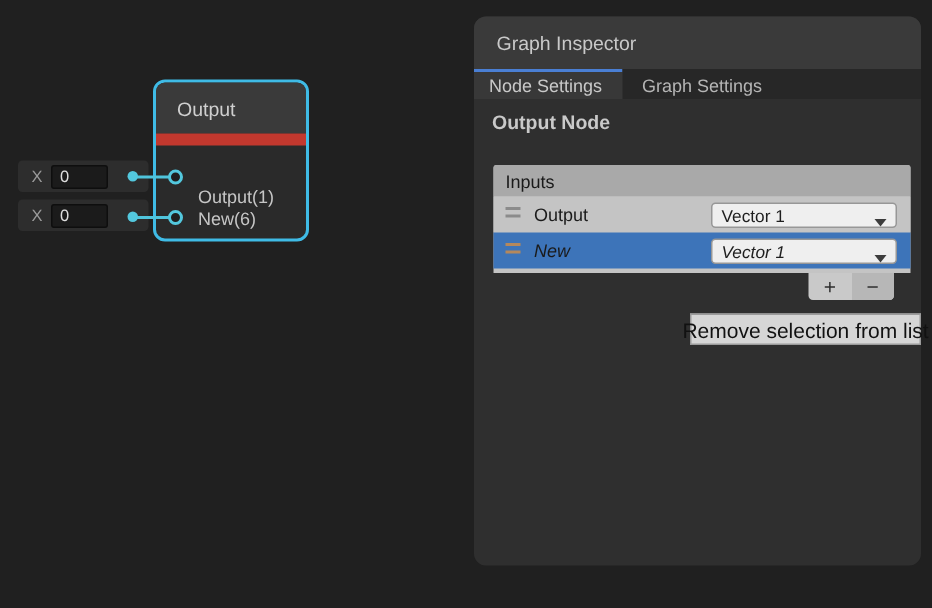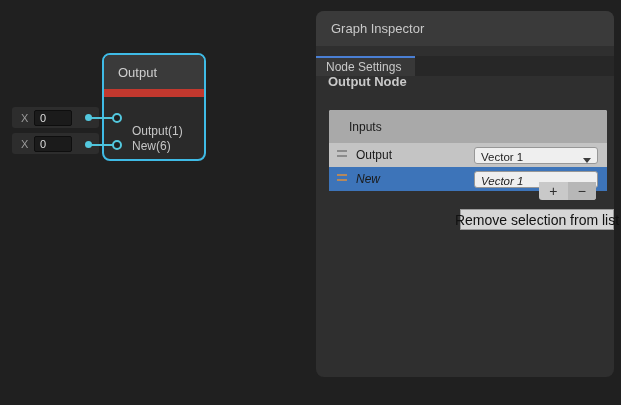--- a/index.html
+++ b/index.html
@@ -67,43 +67,43 @@
   .inspector {
     position:absolute; left:275px; top:11px; width:298px; height:366px;
     background:#2f2f2f; border-radius:8px;margin-left:41px;
   }
   .insp-title-bar {
     height:35px; background:#3a3a3a; border-radius:8px 8px 0 0;
     color:#c9c9c9; font-size:13px;
     display:flex; align-items:center; padding-left:15px;
   }
   .tab-row {
-    position:absolute; left:0; top:45px; width:100%; height:20px;
+    position:absolute; left:0; top:35px; width:100%; height:20px;
     background:#272727; display:flex;
   }
   .tab { font-size:12px; display:flex; align-items:center; }
   .tab-active {
     width:99px; background:#383838; color:#c9c9c9;
     border-top:2px solid #4a7fd4; padding-left:10px;
   }
   .tab-inactive { color:#b5b5b5; padding-left:13px; border-top:2px solid #272727; }
 
   .section-title {
     position:absolute; left:12px; top:63px;
     font-size:13px; font-weight:bold; color:#c9c9c9;
   }
 
   .inputs-list {
     position:absolute; left:13px; top:99px; width:278px; height:72px;
     background:#c4c4c4; border-radius:2px 2px 0 0;
   }
   .list-header {
-    height:33px; background:#a9a9a9; border-radius:2px 2px 0 0;
+    height:21px; background:#a9a9a9; border-radius:2px 2px 0 0;
     color:#1a1a1a; font-size:12px;
-    display:flex; align-items:center; padding-left:20px;
+    display:flex; align-items:center; padding-left:8px;
   }
   .list-row { height:24px; display:flex; align-items:center; background:#c4c4c4; }
   .list-row.selected { background:#3d74b9;font-style:italic; }
   .drag-handle { width:10px; margin-left:8px; }
   .drag-handle i { display:block; height:2px; background:#8b8b8b; margin-bottom:3px; }
   .list-row.selected .drag-handle i { background:#b5885c; }
   .row-label { margin-left:9px; font-size:12px; color:#1a1a1a; }
   .type-dropdown {
     margin-left:auto; margin-right:9px; width:124px; height:17px;
     background:#efefef; border:1px solid #979797; border-radius:3px;
@@ -170,20 +170,23 @@
 <div class="inspector">
 
   <div class="insp-title-bar">
     <span>Graph Inspector</span>
   </div>
 
   <div class="tab-row">
     <div class="tab tab-active">
       <span>Node Settings</span>
     </div>
+    <div class="tab tab-inactive">
+      <span>Graph Settings</span>
+    </div>
   </div>
 
   <div class="section-title">Output Node</div>
 
   <div class="inputs-list">
     <div class="list-header">
       <span>Inputs</span>
     </div>
 
     <div class="list-row">

